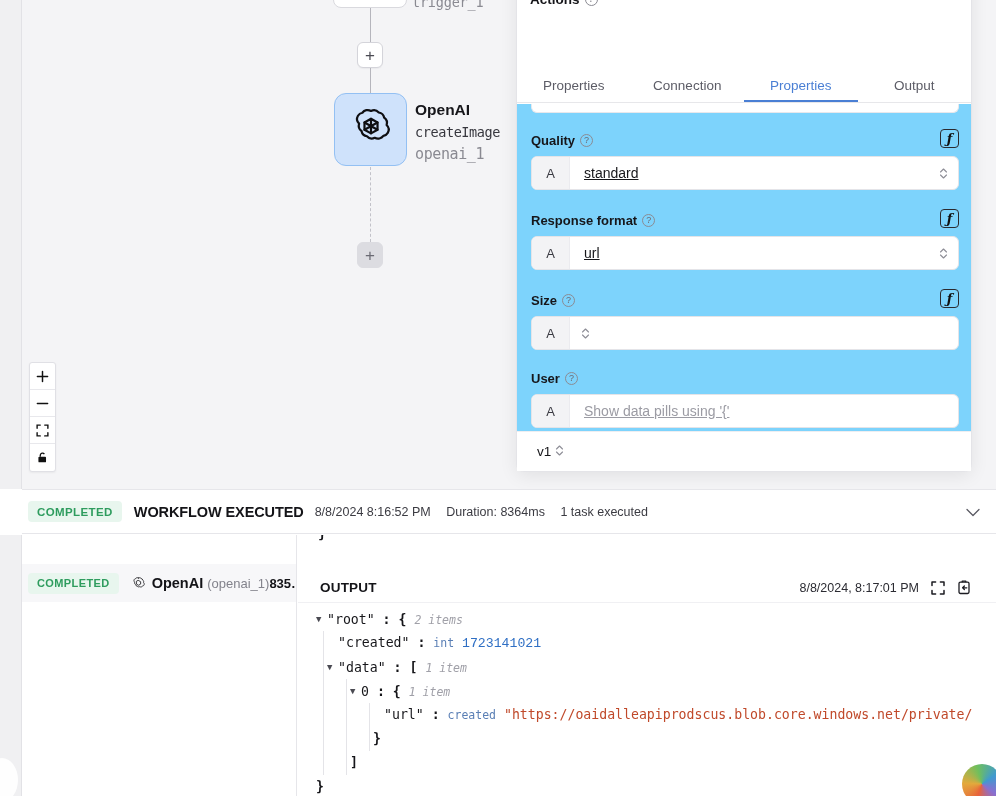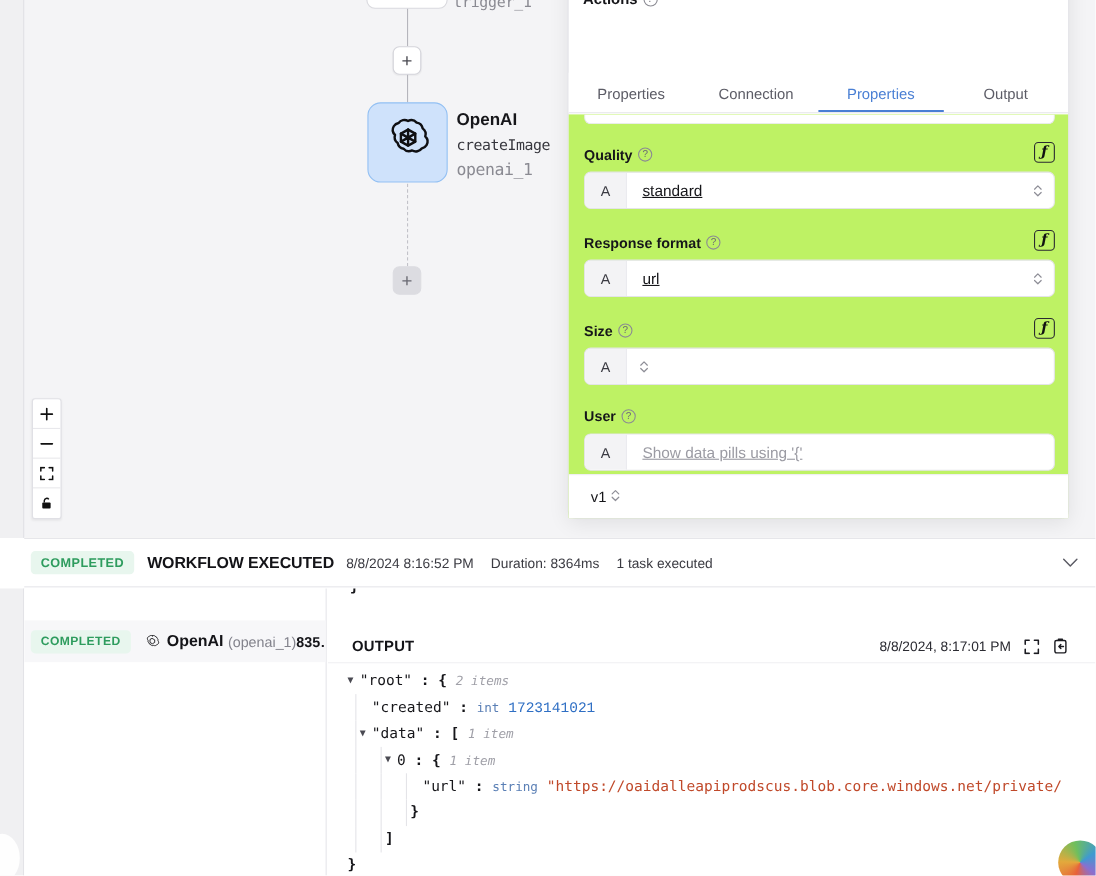--- a/index.html
+++ b/index.html
@@ -259,21 +259,21 @@
     font-size: 13.5px; color: #5c5c66;
   }
   .tab.active {
     color: #4a7fd4; font-weight: normal;
     box-shadow: inset 0 -2px 0 0 #4a7fd4;
   }
 
   .fields {
     position: absolute; left: 517px; top: 104px;
     width: 454px; height: 367px;
-    background: #bef264;
+    background: #7dd3fc;
     overflow: hidden;
   }
   .field-clip-top {
     position: absolute; left: 14px; top: 0px; width: 428px; height: 9px;
     background: #fff;
     border: 1px solid #e8e8ec;
     border-top: none;
     border-radius: 0 0 6px 6px;
   }
   .field { position: absolute; left: 14px; width: 428px; }
@@ -565,21 +565,21 @@
         <div class="jrow">
           <span class="guide" style="left:7px;"></span>
           <span class="guide" style="left:30px;"></span>
           <span class="ind" style="width:34px;"></span><span class="caret">▼</span><span class="jkey">0</span><span class="jpunc"> : </span><span class="jpunc">{</span>&nbsp;<span class="jmeta">1 item</span>
         </div>
 
         <div class="jrow">
           <span class="guide" style="left:7px;"></span>
           <span class="guide" style="left:30px;"></span>
           <span class="guide" style="left:53px;"></span>
-          <span class="ind" style="width:68px;"></span><span class="jkey">"url"</span><span class="jpunc"> : </span><span class="jtype">string</span>&nbsp;<span class="jstr">"https://oaidalleapiprodscus.blob.core.windows.net/private/</span>
+          <span class="ind" style="width:68px;"></span><span class="jkey">"url"</span><span class="jpunc"> : </span><span class="jtype">created</span>&nbsp;<span class="jstr">"https://oaidalleapiprodscus.blob.core.windows.net/private/</span>
         </div>
 
         <div class="jrow">
           <span class="guide" style="left:7px;"></span>
           <span class="guide" style="left:30px;"></span>
           <span class="guide" style="left:53px;"></span>
           <span class="ind" style="width:57px;"></span><span class="jpunc">}</span>
         </div>
 
         <div class="jrow">

